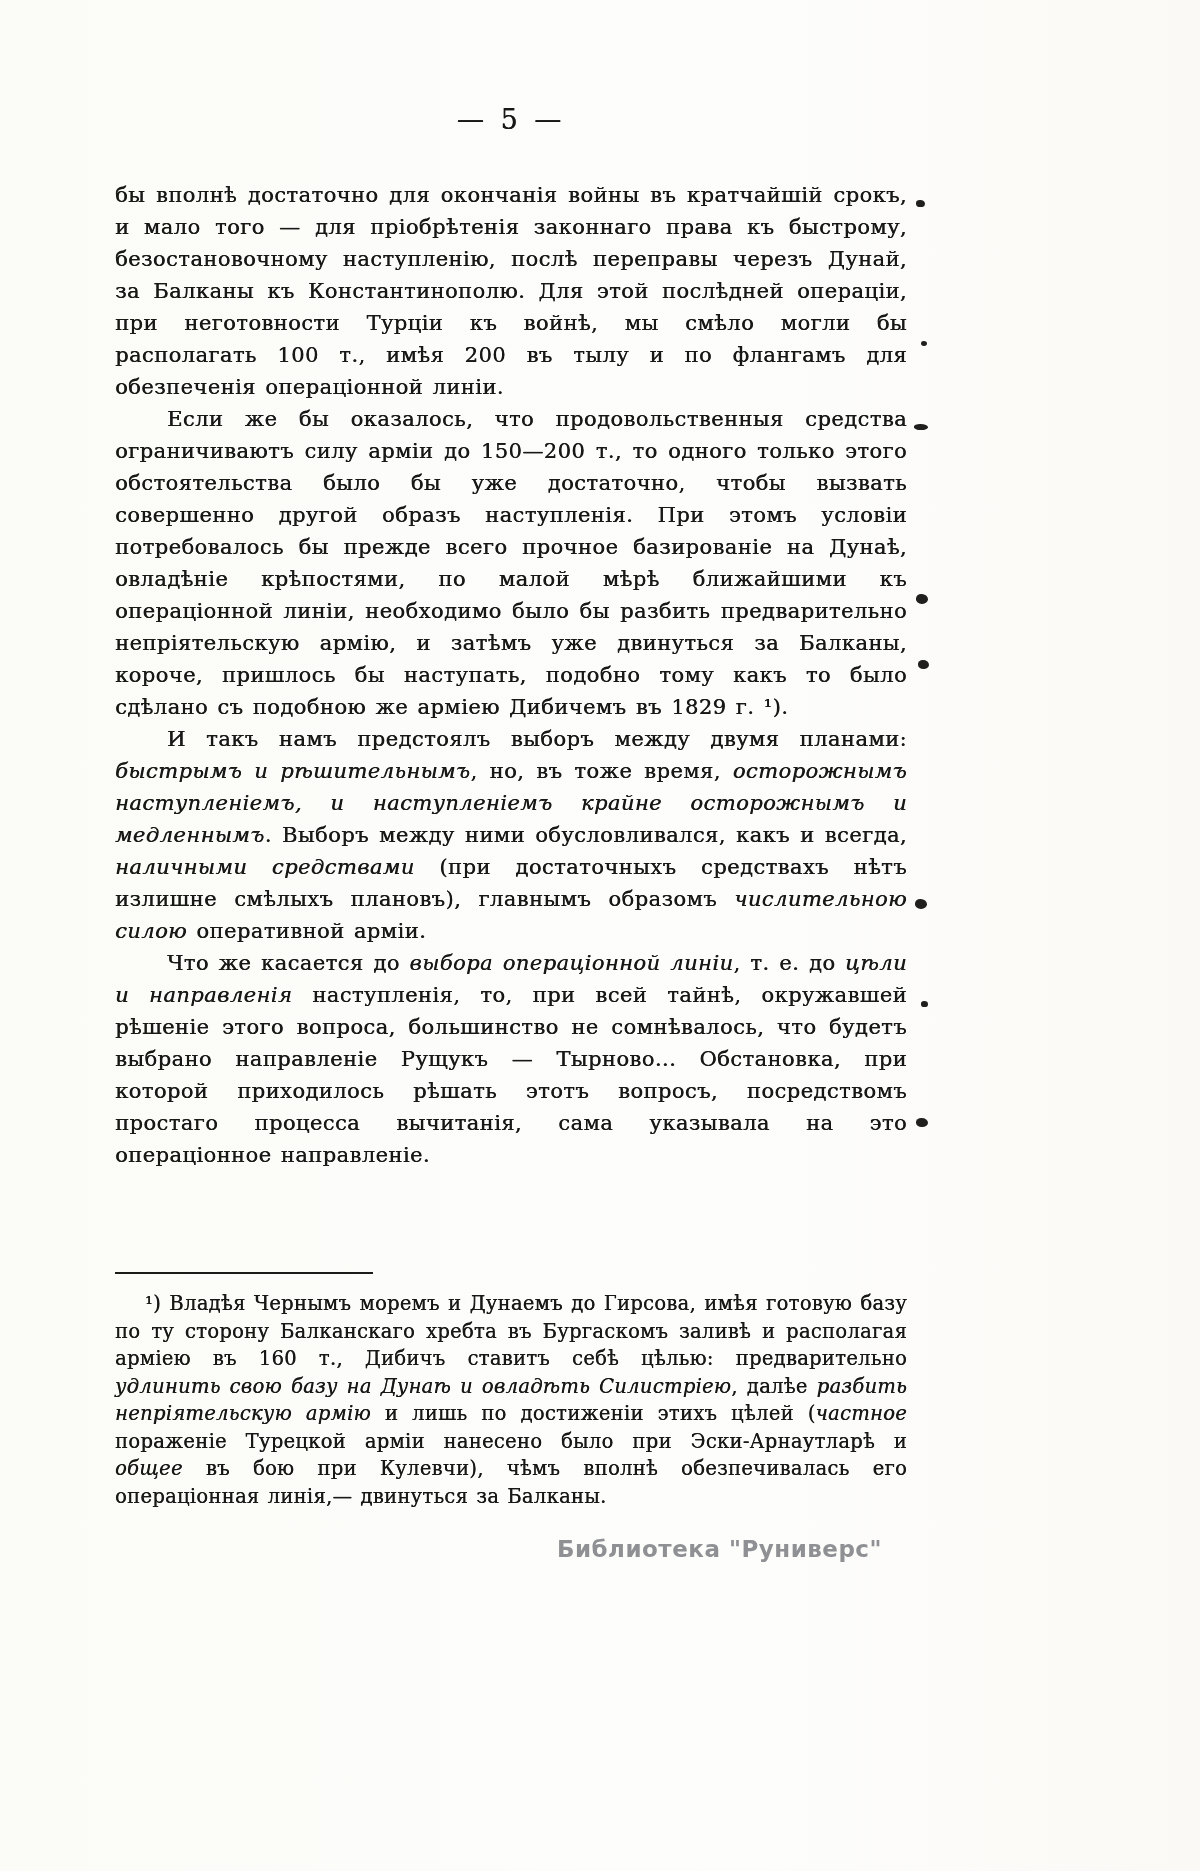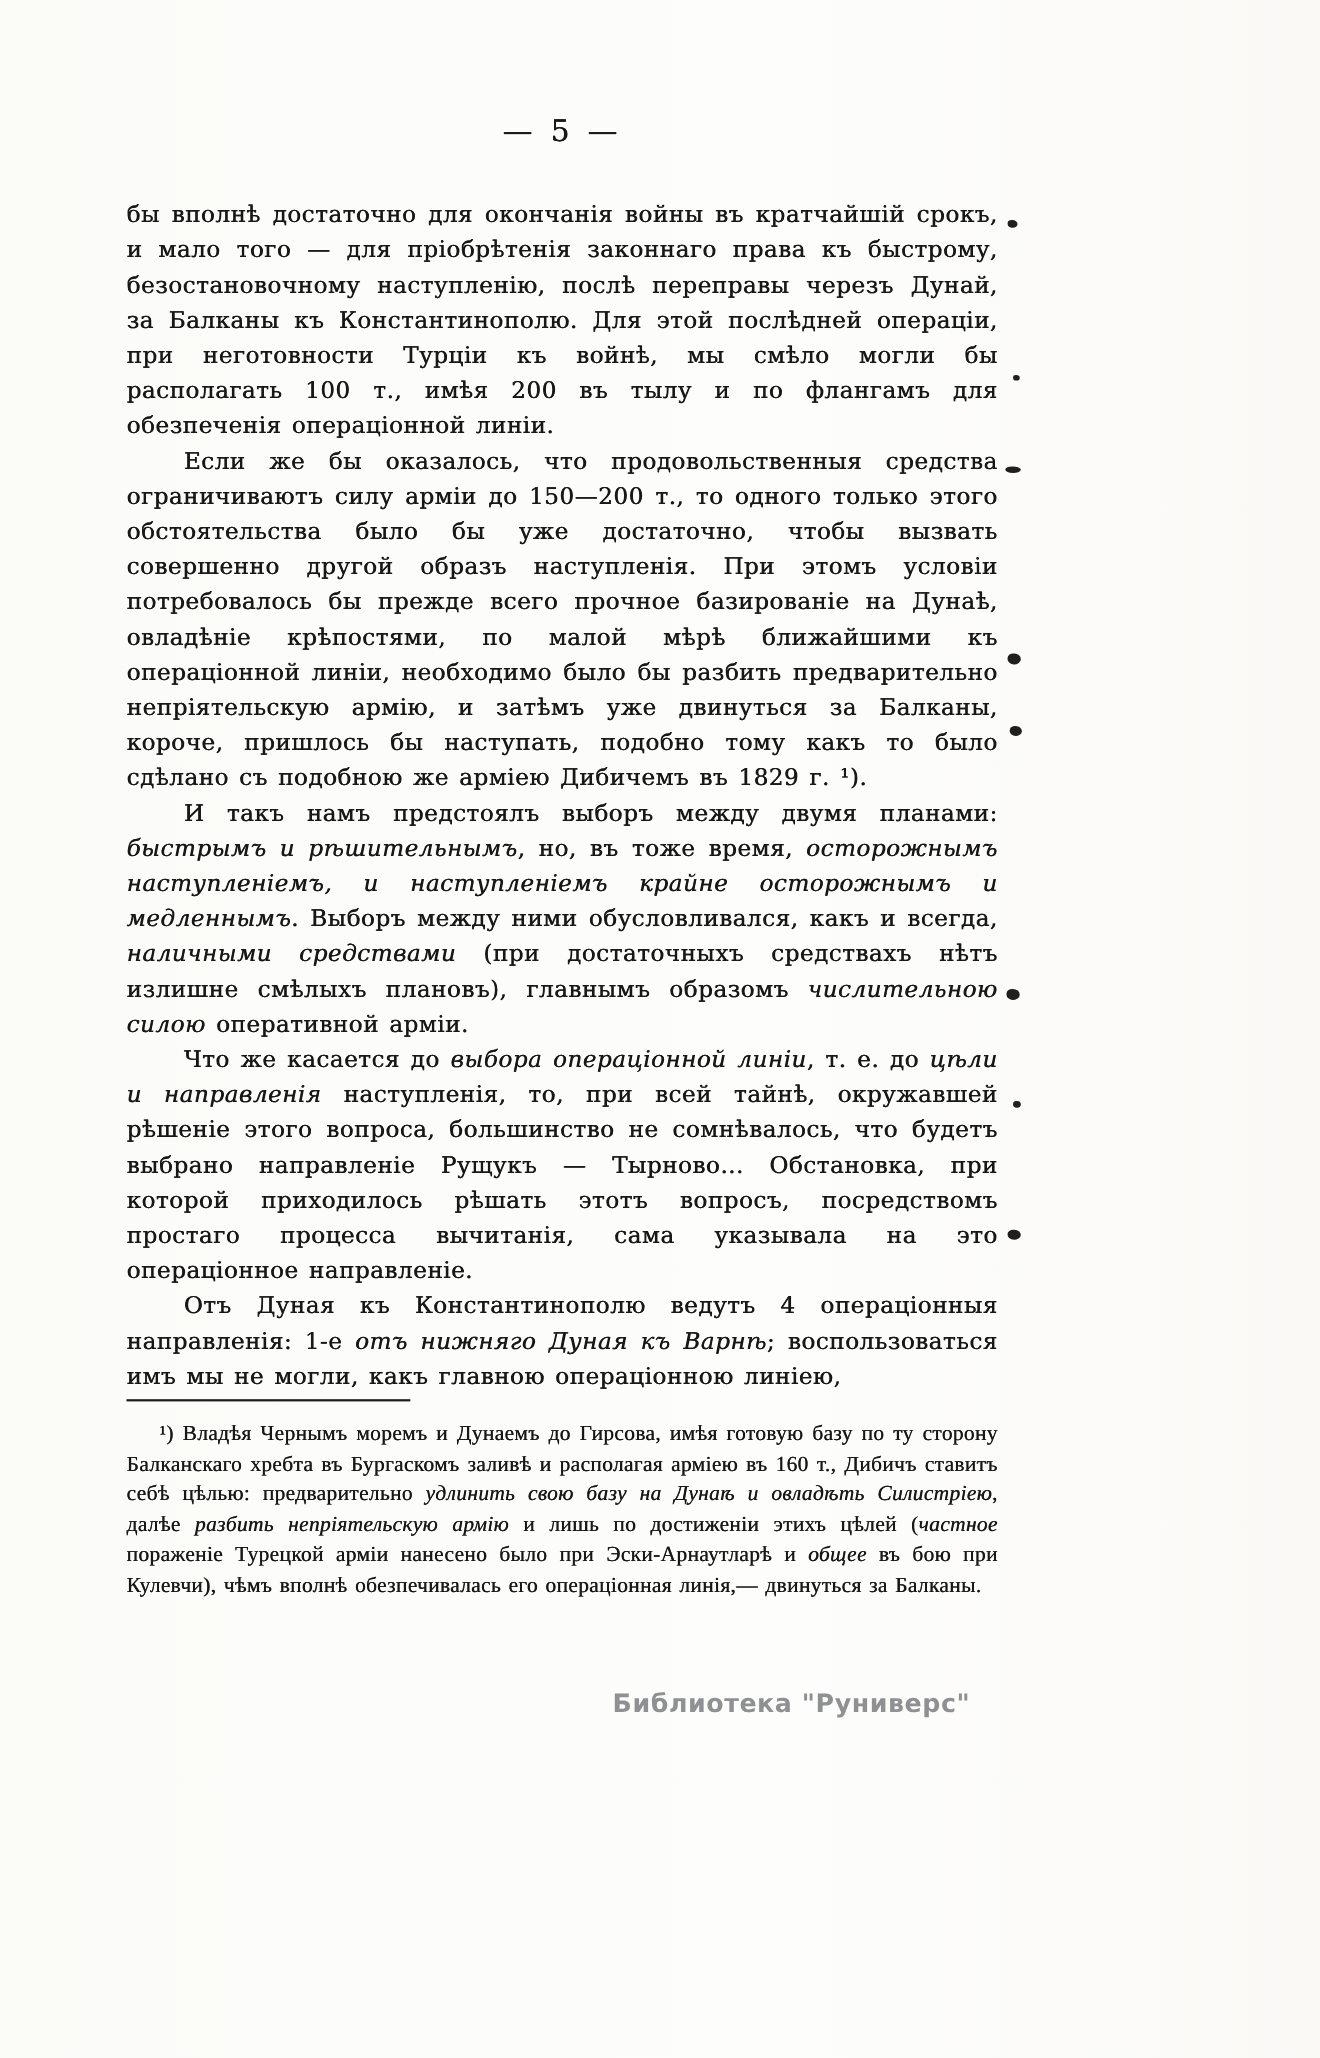--- a/index.html
+++ b/index.html
@@ -59,21 +59,21 @@
     width: 792px;
     font-size: 19.5px;
     line-height: 27.5px;
   }
   .fn-para {
     text-align: justify;
     word-spacing: 1.6px;
     letter-spacing: 0.3px;
     text-shadow: 0.3px 0 0 currentColor;
   }
-  .fn-para.indent { text-indent: 30px; font-family: Liberation Serif, serif; }
+  .fn-para.indent { text-indent: 30px; }
   .watermark {
     position: absolute;
     top: 1536px;
     right: 318px;
     font-family: "DejaVu Sans", "Liberation Sans", sans-serif;
     font-weight: bold;
     font-size: 23px;
     color: #8f9093;
     letter-spacing: 0.5px;
   }
@@ -94,21 +94,20 @@
 </head>
 <body>
 
 <div class="scan-page">
   <div class="page-number">— 5 —</div>
   <div class="body-text">
       <p class="para"><span>бы вполнѣ достаточно для окончанія войны въ кратчайшій срокъ, и мало того — для пріобрѣтенія законнаго права къ быстрому, безостановочному наступленію, послѣ переправы черезъ Дунай, за Балканы къ Константинополю. Для этой послѣдней операціи, при неготовности Турціи къ войнѣ, мы смѣло могли бы располагать 100 т., имѣя 200 въ тылу и по флангамъ для обезпеченія операціонной линіи.</span></p>
       <p class="para indent"><span>Если же бы оказалось, что продовольственныя средства ограничиваютъ силу арміи до 150—200 т., то одного только этого обстоятельства было бы уже достаточно, чтобы вызвать совершенно другой образъ наступленія. При этомъ условіи потребовалось бы прежде всего прочное базированіе на Дунаѣ, овладѣніе крѣпостями, по малой мѣрѣ ближайшими къ операціонной линіи, необходимо было бы разбить предварительно непріятельскую армію, и затѣмъ уже двинуться за Балканы, короче, пришлось бы наступать, подобно тому какъ то было сдѣлано съ подобною же арміею Дибичемъ въ 1829 г. ¹).</span></p>
       <p class="para indent"><span>И такъ намъ предстоялъ выборъ между двумя планами: </span><em>быстрымъ и рѣшительнымъ</em><span>, но, въ тоже время, </span><em>осторожнымъ наступленіемъ, и наступленіемъ крайне осторожнымъ и медленнымъ</em><span>. Выборъ между ними обусловливался, какъ и всегда, </span><em>наличными средствами</em><span> (при достаточныхъ средствахъ нѣтъ излишне смѣлыхъ плановъ), главнымъ образомъ </span><em>числительною силою</em><span> оперативной арміи.</span></p>
       <p class="para indent"><span>Что же касается до </span><em>выбора операціонной линіи</em><span>, т. е. до </span><em>цѣли и направленія</em><span> наступленія, то, при всей тайнѣ, окружавшей рѣшеніе этого вопроса, большинство не сомнѣвалось, что будетъ выбрано направленіе Рущукъ — Тырново... Обстановка, при которой приходилось рѣшать этотъ вопросъ, посредствомъ простаго процесса вычитанія, сама указывала на это операціонное направленіе.</span></p>
-      <p class="para indent"><span>Отъ Дуная къ Константинополю ведутъ 4 операціонныя направленія: 1-е </span><em>отъ нижняго Дуная къ Варнѣ</em><span>; воспользоваться имъ мы не могли, какъ главною операціонною линіею,</span></p>
     </div>
   <div class="footnote-rule"></div>
   <div class="footnote">
       <p class="fn-para indent"><span>¹) Владѣя Чернымъ моремъ и Дунаемъ до Гирсова, имѣя готовую базу по ту сторону Балканскаго хребта въ Бургаскомъ заливѣ и располагая арміею въ 160 т., Дибичъ ставитъ себѣ цѣлью: предварительно </span><em>удлинить свою базу на Дунаѣ и овладѣть Силистріею</em><span>, далѣе </span><em>разбить непріятельскую армію</em><span> и лишь по достиженіи этихъ цѣлей (</span><em>частное</em><span> пораженіе Турецкой арміи нанесено было при Эски-Арнаутларѣ и </span><em>общее</em><span> въ бою при Кулевчи), чѣмъ вполнѣ обезпечивалась его операціонная линія,— двинуться за Балканы.</span></p>
     </div>
   <div class="watermark">Библиотека "Руниверс"</div>
   <div class="speck s1"></div>
   <div class="speck s2"></div>
   <div class="speck s3"></div>
   <div class="speck s4"></div>

